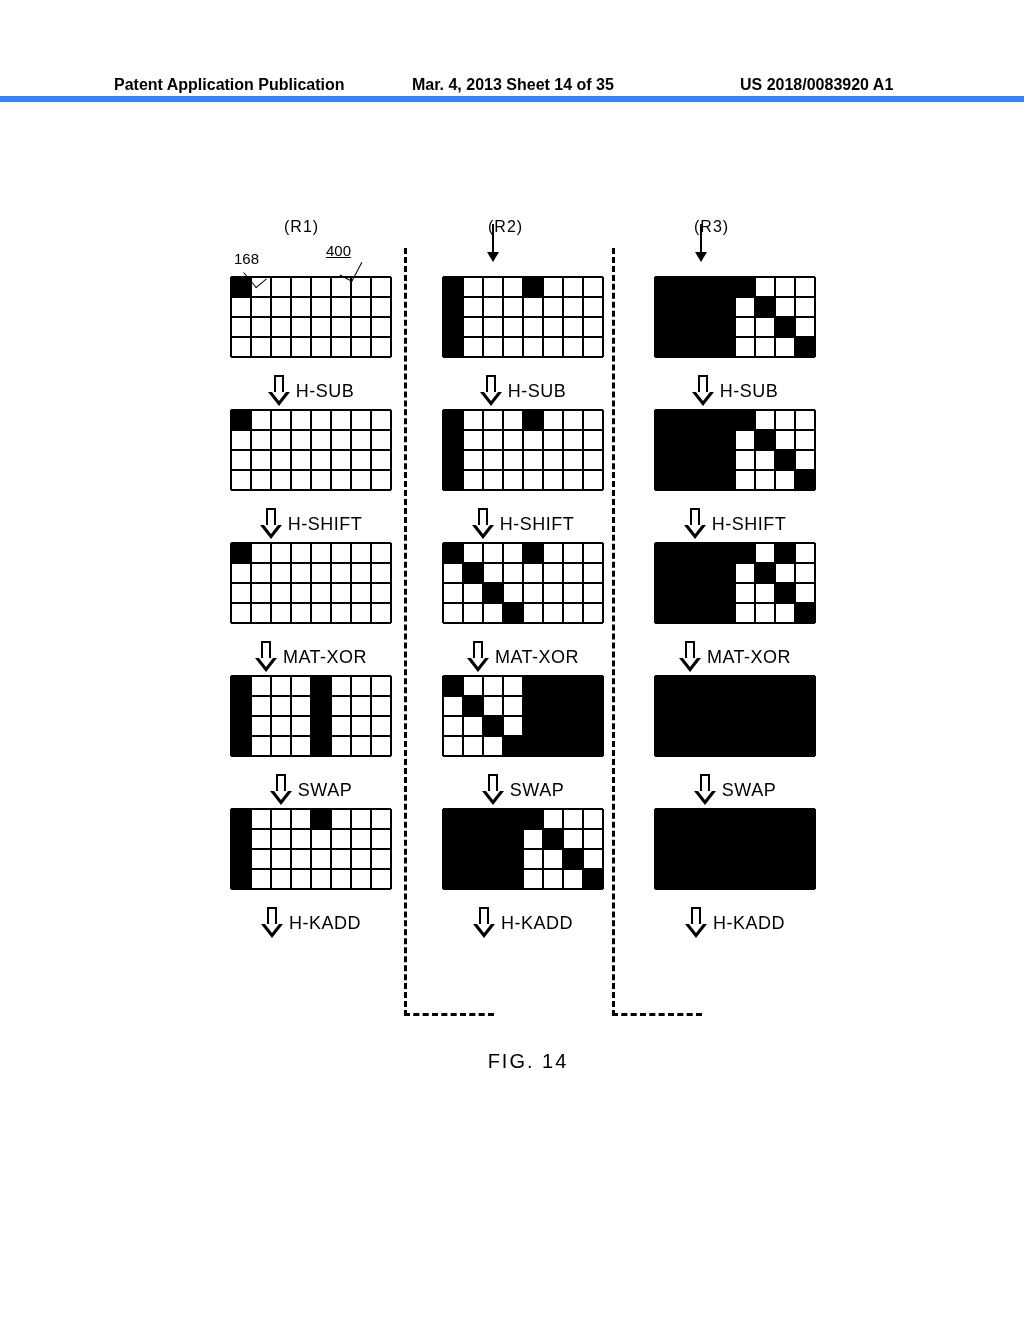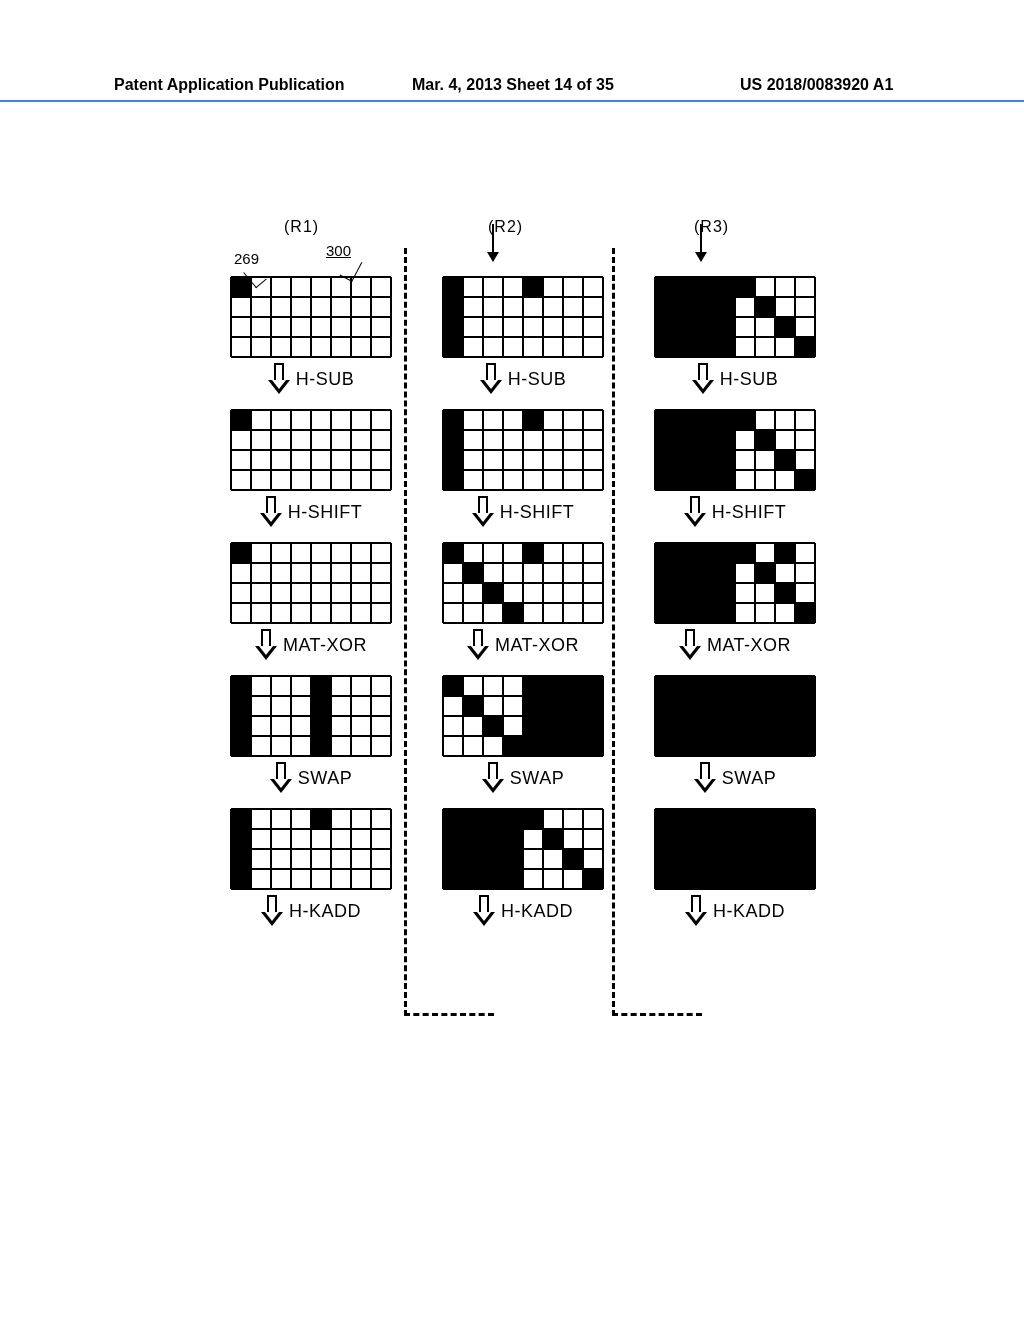--- a/index.html
+++ b/index.html
@@ -9,21 +9,21 @@
     background: #fff;
     font-family: Arial, Helvetica, sans-serif;
     position: relative;
   }
   .page-header {
     position: absolute;
     top: 78px;
     left: 0;
     right: 0;
     height: 24px;
-    border-bottom: 2px solid #3b82f6;
+    border-bottom: 6px solid #3b82f6;
     font-size: 16px;
     font-weight: bold;
   }
   .hdr-left { position: absolute; left: 114px; top: -2px; }
   .hdr-center { position: absolute; left: 412px; top: -2px; }
   .hdr-right { position: absolute; left: 740px; top: -2px; }
 
   .figure-area {
     position: absolute;
     left: 226px;
@@ -72,21 +72,21 @@
     height: 20px;
     background: #000;
   }
 
   .arrow-row {
     height: 50px;
     display: flex;
     align-items: flex-start;
     justify-content: center;
     gap: 6px;
-    padding-top: 6px;
+    padding-top: 18px;
   }
   .big-arrow {
     width: 22px;
     height: 32px;
     position: relative;
   }
   .ba-stem {
     position: absolute;
     left: 6px;
     top: 0;
@@ -165,22 +165,22 @@
 
 <div class="figure-area">
 
   <div class="col-headers">
     <span class="ch1">(R1)</span>
     <span class="ch2">(R2)</span>
     <span class="ch3">(R3)</span>
   </div>
 
   <div class="refs">
-    <span class="ref201">269</span>
-    <span class="ref200">300</span>
+    <span class="ref201">168</span>
+    <span class="ref200">400</span>
     <span class="lead201"></span>
     <span class="lead200"></span>
   </div>
 
   <div class="loop-sep" style="left:178px; top:30px;"></div>
   <div class="loop-in" style="left:266px; top:6px;"></div>
   <div class="loop-arrow-head" style="left:261px; top:34px;"></div>
 
   <div class="loop-sep" style="left:386px; top:30px;"></div>
   <div class="loop-in" style="left:474px; top:6px;"></div>
@@ -744,13 +744,14 @@
           <div class="big-arrow">
             <div class="ba-stem"></div>
             <div class="ba-head"></div>
             <div class="ba-head-inner"></div>
           </div>
           <div class="op-label">H-KADD</div>
         </div>
       </div>
     </div>
 
+  <div class="fig-caption">FIG. 14</div>
 </div>
 
 </body></html>

